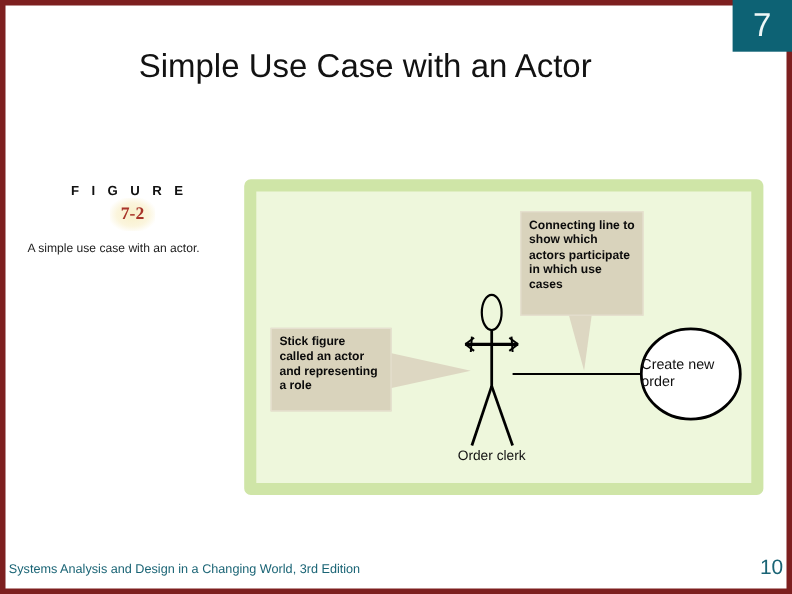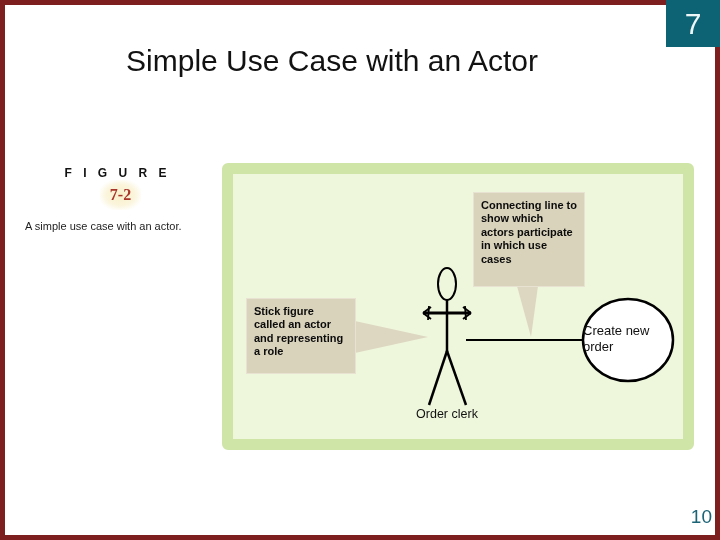--- a/index.html
+++ b/index.html
@@ -87,16 +87,17 @@
 
   <div class="callout callout-top">Connecting line to show which actors participate in which use cases</div>
 
   <div class="callout callout-left">Stick figure called an actor and representing a role</div>
 
   <div class="usecase-text">Create new order</div>
 
   <div class="actor-label">Order clerk</div>
 
   <div class="footer">
+    <span class="footer-text">Systems Analysis and Design in a Changing World, 3rd Edition</span>
     <span class="page-number">10</span>
   </div>
 
 </div>
 
 </body></html>

